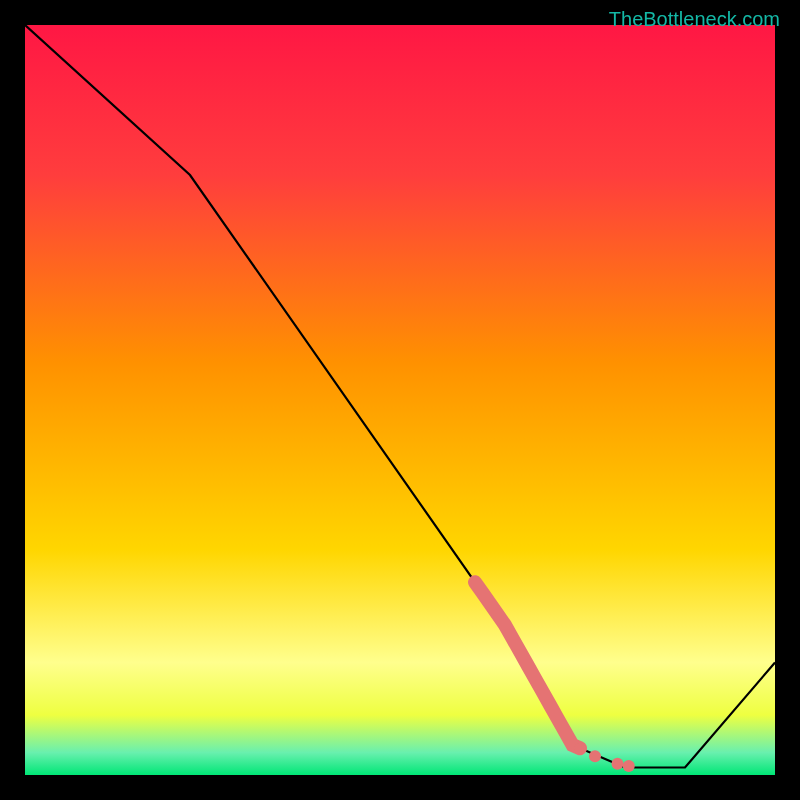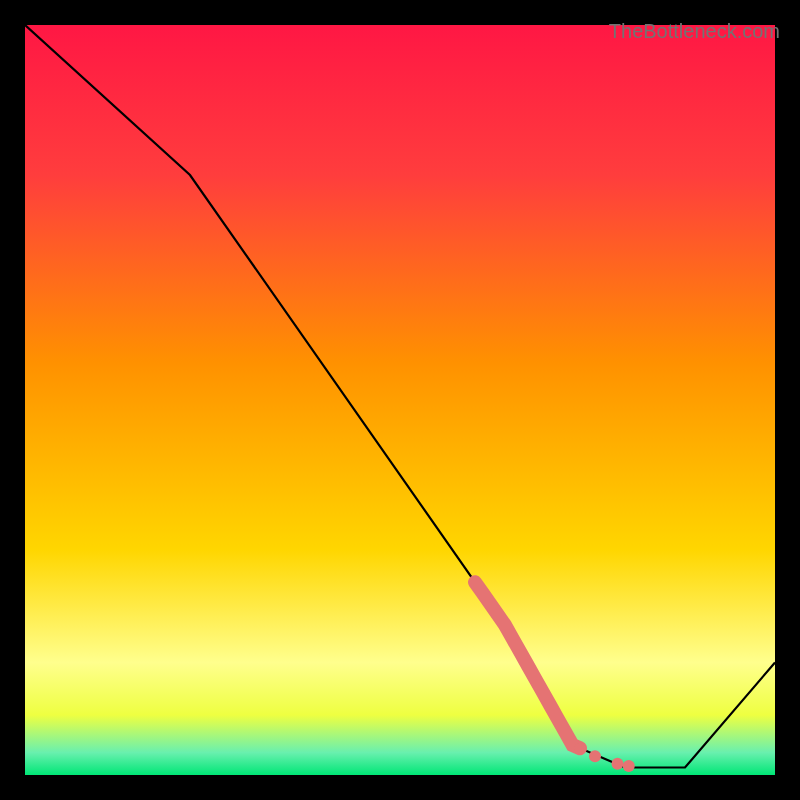--- a/index.html
+++ b/index.html
@@ -6,23 +6,23 @@
     margin: 0;
     padding: 0;
     background: #000;
     width: 800px;
     height: 800px;
     position: relative;
     font-family: Arial, sans-serif;
   }
   .attribution {
     position: absolute;
-    top: 20px;
+    top: 8px;
     right: 20px;
-    color: #737373;
+    color: #14b8a6;
     font-size: 20px;
     z-index: 10;
   }
   .frame {
     position: absolute;
     top: 25px;
     left: 25px;
     width: 750px;
     height: 750px;
     background: #000;

